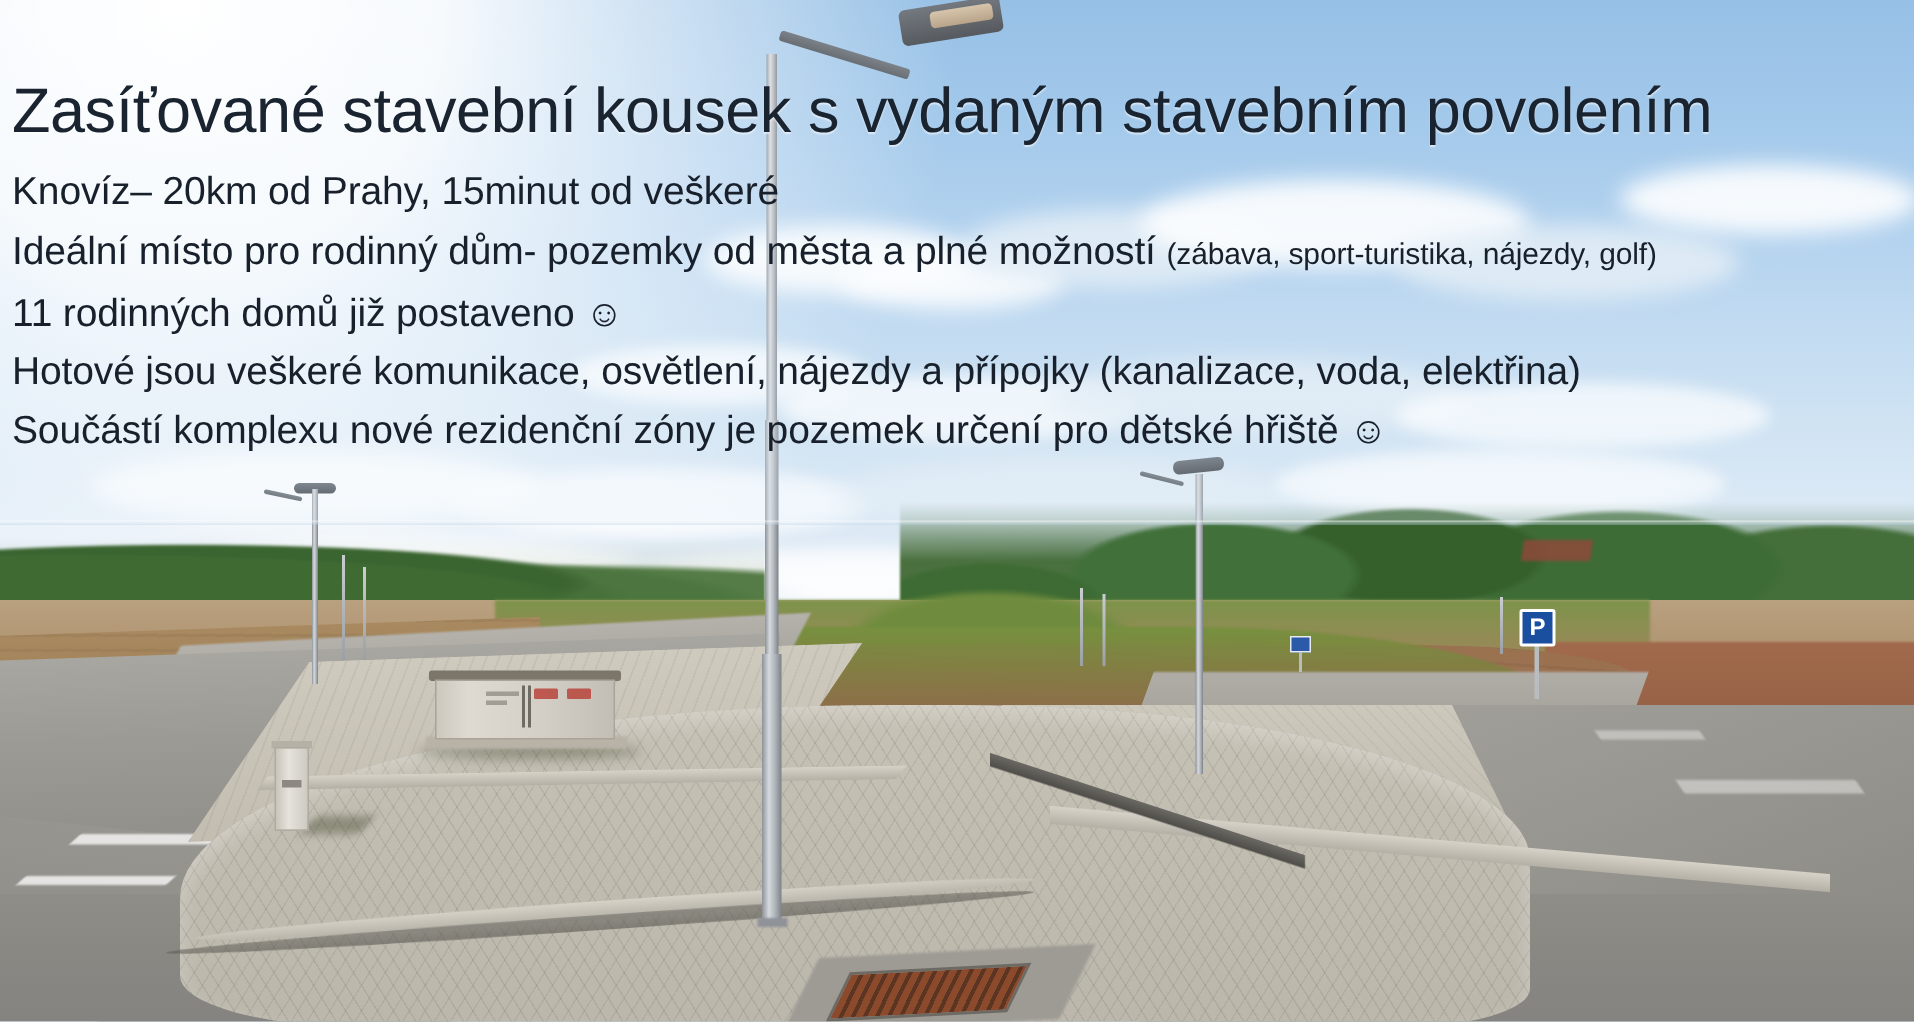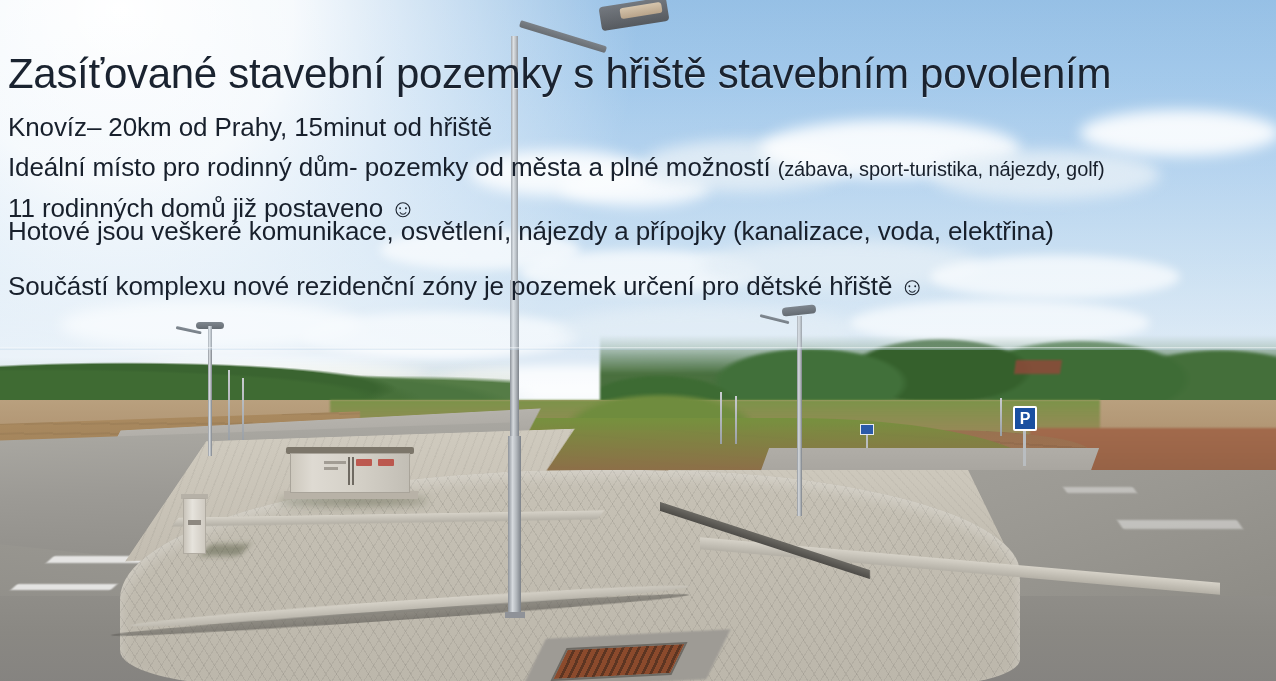--- a/index.html
+++ b/index.html
@@ -274,21 +274,21 @@
     font-weight:400;
     color:#18202c;
     white-space:nowrap;
     letter-spacing:-0.1px;
   }
   .line .small{font-size:20px;}
   .smiley{font-size:25px;}
   #l1{top:112px;}
   #l2{top:152px;}
   #l3{top:193px;}
-  #l4{top:216px;}
+  #l4{top:232px;}
   #l5{top:271px;}
 </style>
 </head>
 <body>
 
 <div id="slide">
 
   <div class="photo">
 
     <div class="sky"></div>
@@ -394,24 +394,24 @@
     <div class="bluesign2"></div>
 
     <div class="grate-surround"></div>
     <div class="grate"></div>
 
     <div class="band-tint"></div>
     <div class="band-seam"></div>
   </div>
 
   <div class="textblock">
-    <div class="headline">Zasíťované stavební pozemky s hřiště stavebním povolením</div>
+    <div class="headline">Zasíťované stavební kousek s vydaným stavebním povolením</div>
 
     <div class="line" id="l1">
-      <span>Knovíz– 20km od Prahy, 15minut od hřiště</span><span class="small"></span><span class="smiley"></span>
+      <span>Knovíz– 20km od Prahy, 15minut od veškeré</span><span class="small"></span><span class="smiley"></span>
     </div>
 
     <div class="line" id="l2">
       <span>Ideální místo pro rodinný dům- pozemky od města a plné možností </span><span class="small">(zábava, sport-turistika, nájezdy, golf)</span><span class="smiley"></span>
     </div>
 
     <div class="line" id="l3">
       <span>11 rodinných domů již postaveno </span><span class="small"></span><span class="smiley">☺</span>
     </div>
 

